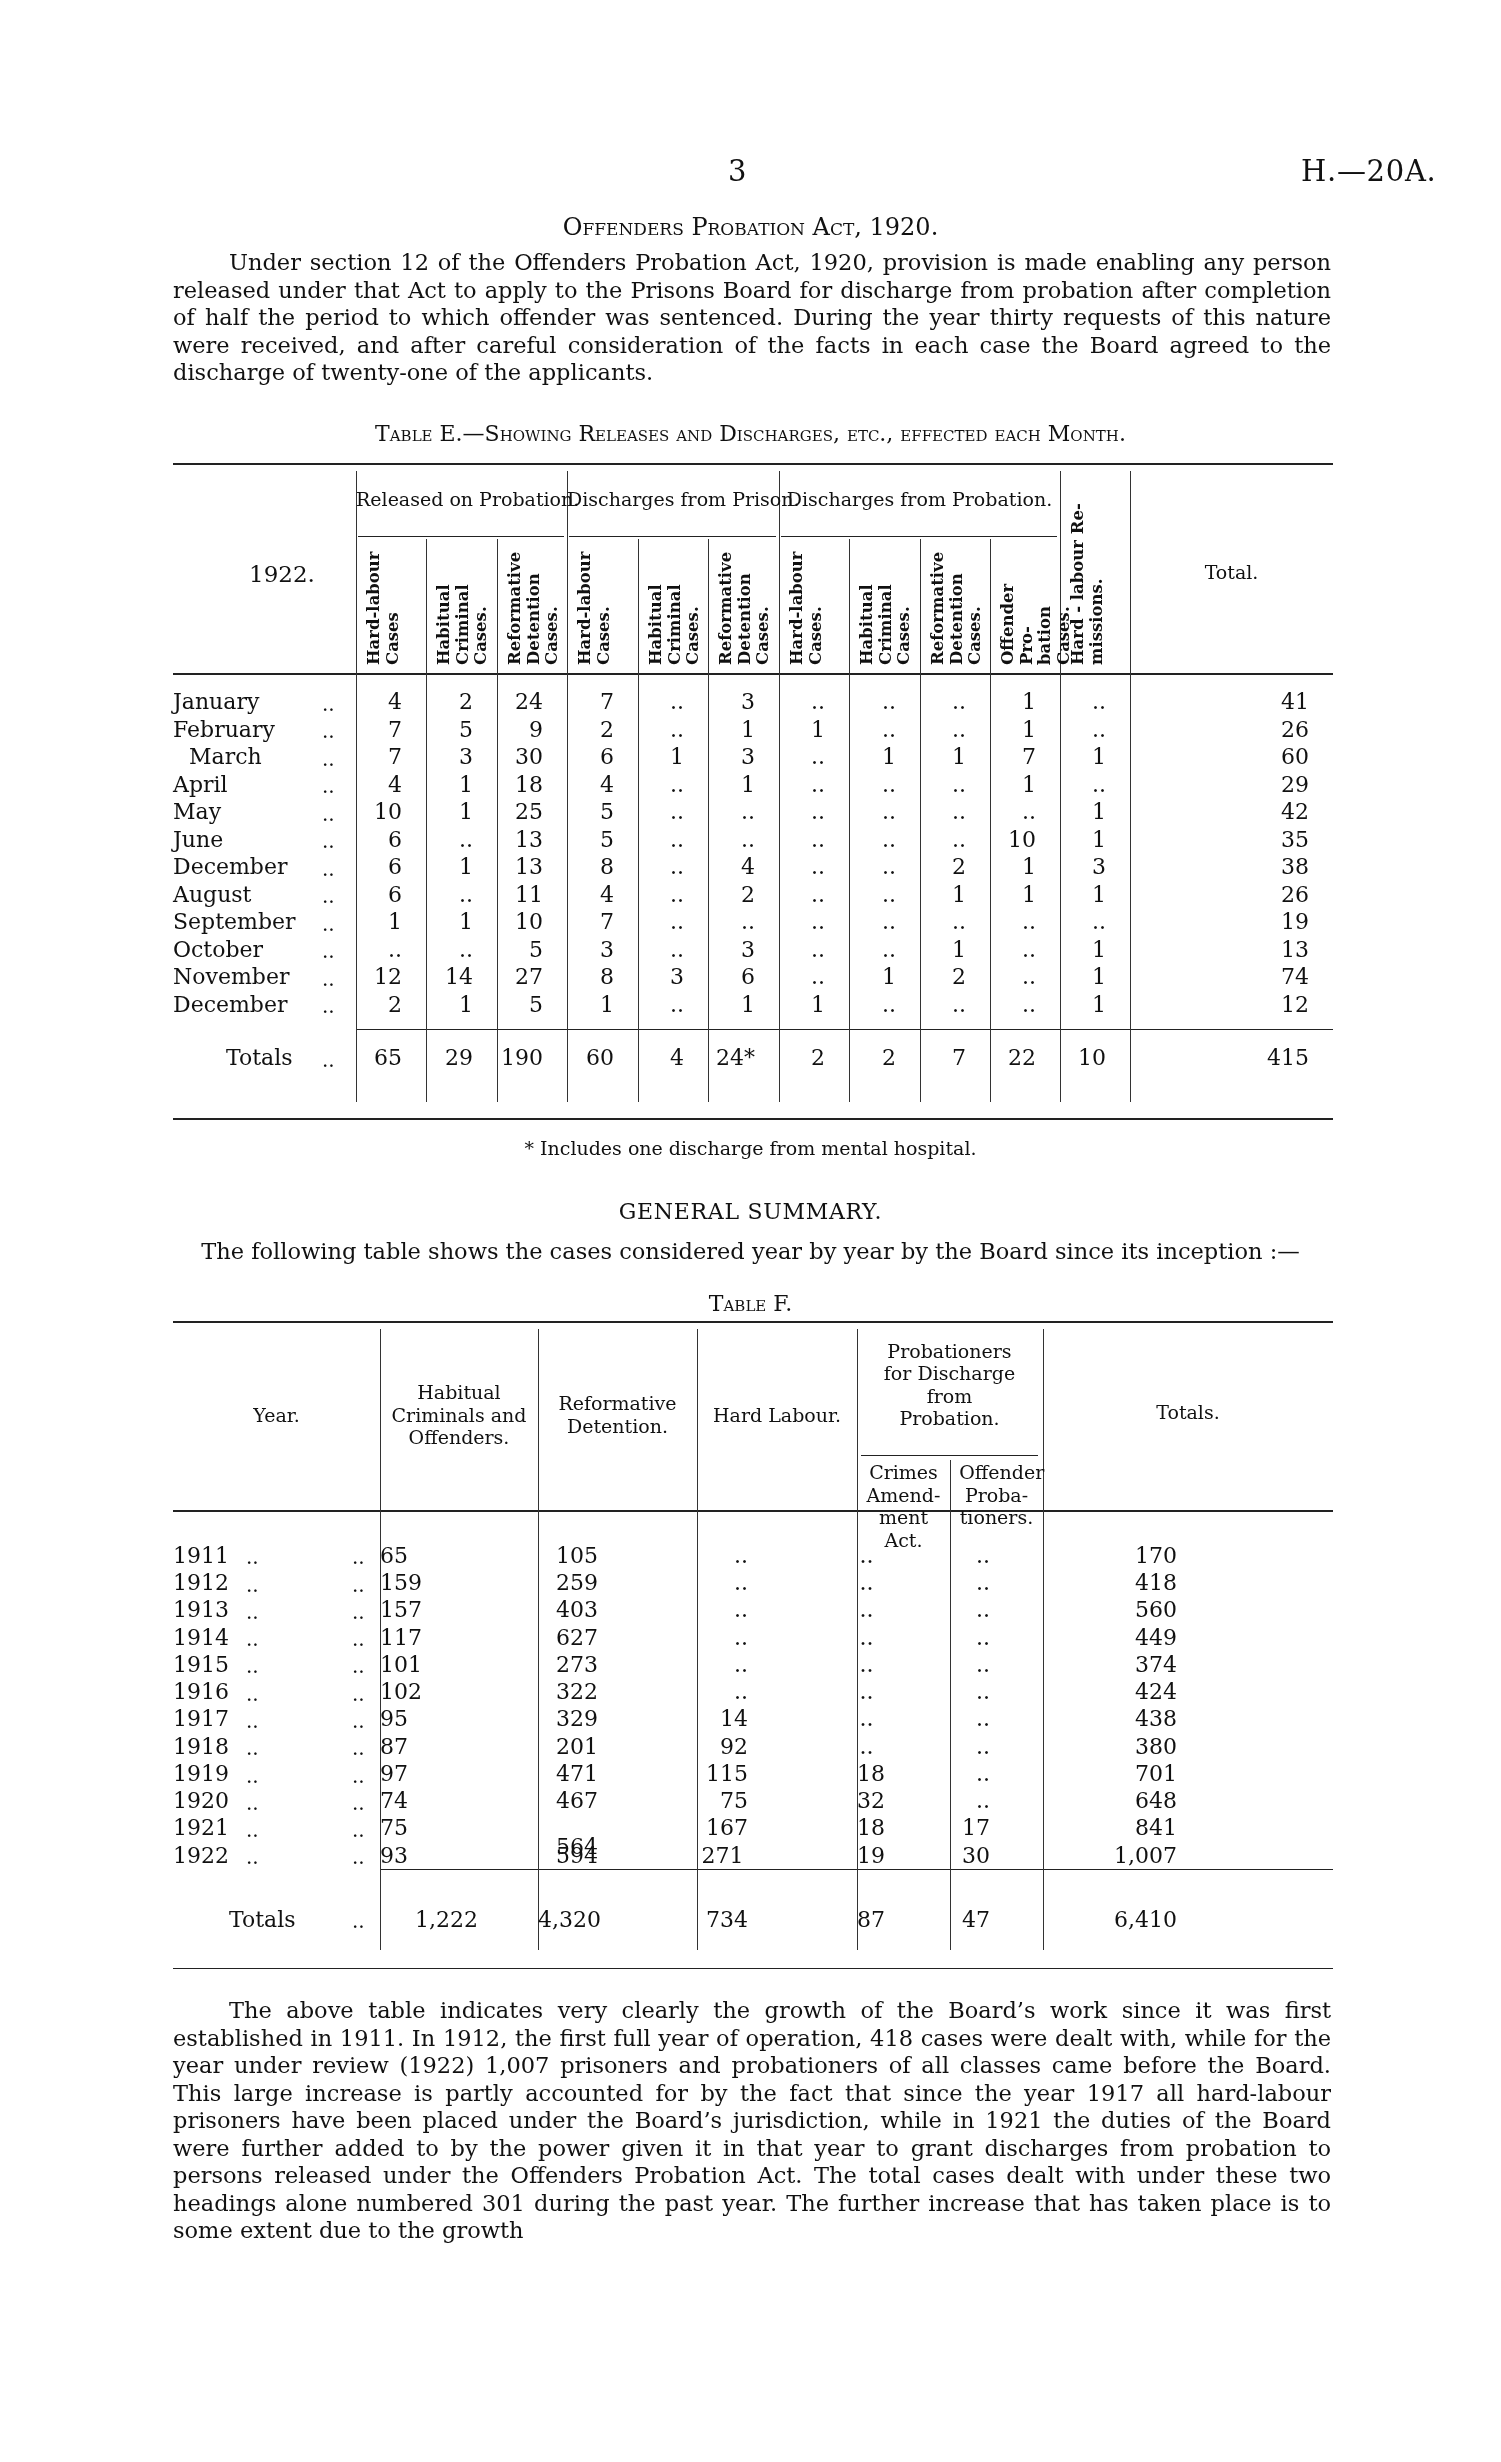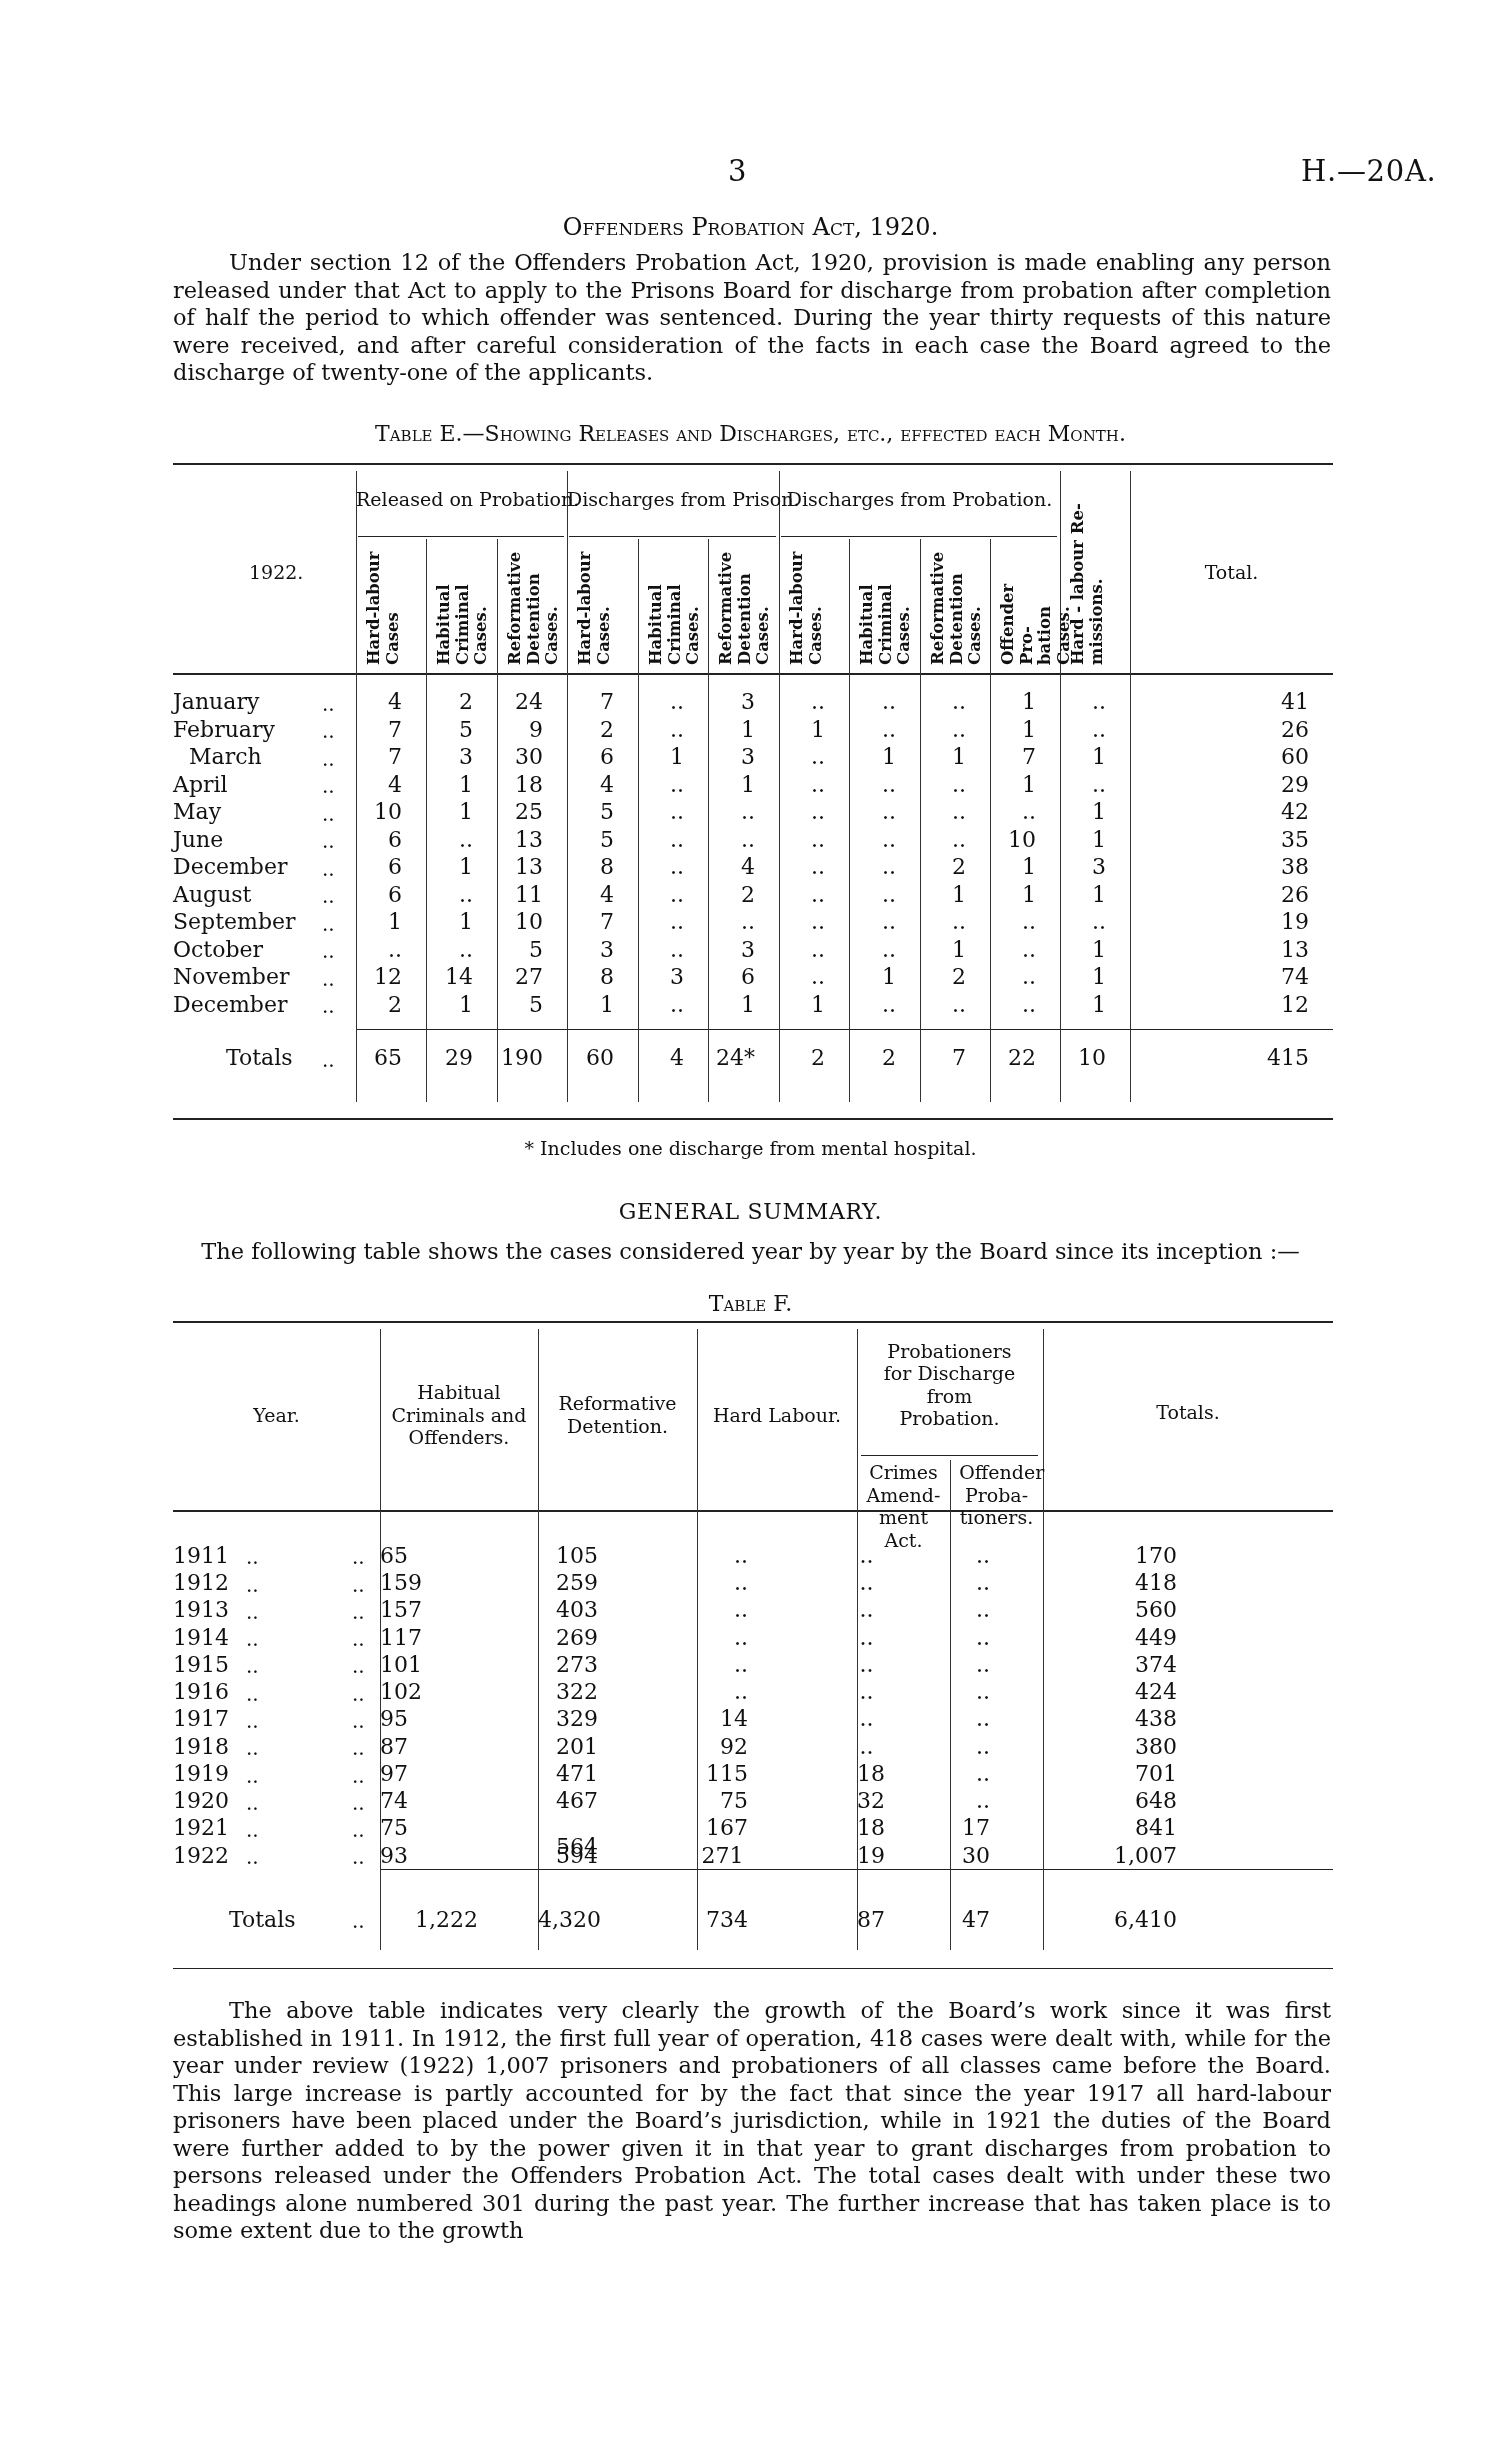--- a/index.html
+++ b/index.html
@@ -15,21 +15,21 @@
   .para1 { top:249px; }
   .table-title { left:0; width:1501px; top:421px; text-align:center; font-size:22px; }
 
   
   .te { left:173px; top:463px; width:1160px; }
   .rule { position:absolute; height:2px; background:#222; }
   .vline { position:absolute; width:1px; background:#333; }
   .grp { position:absolute; font-size:19px; text-align:center; white-space:nowrap; }
   .rot { position:absolute; writing-mode:vertical-rl; transform:rotate(180deg);
          font-size:16.5px; font-weight:bold; line-height:18.5px; text-align:left; white-space:pre-line; }
-  .yearlbl { position:absolute; font-size:19px; }
+  .yearlbl { position:absolute; font-size:23px; }
   .tcell { position:absolute; font-size:22px; text-align:right; }
   .lbl { position:absolute; font-size:22px; }
   .dots { position:absolute; font-size:20px; }
   .footnote { left:0; width:1501px; top:1137px; text-align:center; font-size:19px; }
   .gs { left:0; width:1501px; top:1199px; text-align:center; font-size:22px; letter-spacing:0.7px; }
   .intro { left:0; width:1501px; top:1238px; text-align:center; font-size:22.5px; }
   .tf-title { left:0; width:1501px; top:1291px; text-align:center; font-size:22px; }
   .hdr { position:absolute; font-size:19px; text-align:center; line-height:22.5px; }
   .para2 { top:1997px; }
 </style>
@@ -332,21 +332,21 @@
     <div class="tcell" style="left: 207px; width: 26px; top: 276px;">157</div>
     <div class="tcell" style="left: 365px; width: 60px; top: 276px;">403</div>
     <div class="tcell" style="left: 524px; width: 51px; top: 276px;">..</div>
     <div class="tcell" style="left: 684px; width: 16.5px; top: 276px;">..</div>
     <div class="tcell" style="left: 777px; width: 40px; top: 276px;">..</div>
     <div class="tcell" style="left: 870px; width: 134px; top: 276px;">560</div>
     <div class="lbl" style="left: 0px; top: 304px;">1914</div>
     <div class="dots" style="left: 73px; top: 306px;">..</div>
     <div class="dots" style="left: 179px; top: 306px;">..</div>
     <div class="tcell" style="left: 207px; width: 26px; top: 304px;">117</div>
-    <div class="tcell" style="left: 365px; width: 60px; top: 304px;">269</div>
+    <div class="tcell" style="left: 365px; width: 60px; top: 304px;">627</div>
     <div class="tcell" style="left: 524px; width: 51px; top: 304px;">..</div>
     <div class="tcell" style="left: 684px; width: 16.5px; top: 304px;">..</div>
     <div class="tcell" style="left: 777px; width: 40px; top: 304px;">..</div>
     <div class="tcell" style="left: 870px; width: 134px; top: 304px;">449</div>
     <div class="lbl" style="left: 0px; top: 331px;">1915</div>
     <div class="dots" style="left: 73px; top: 333px;">..</div>
     <div class="dots" style="left: 179px; top: 333px;">..</div>
     <div class="tcell" style="left: 207px; width: 26px; top: 331px;">101</div>
     <div class="tcell" style="left: 365px; width: 60px; top: 331px;">273</div>
     <div class="tcell" style="left: 524px; width: 51px; top: 331px;">..</div>

